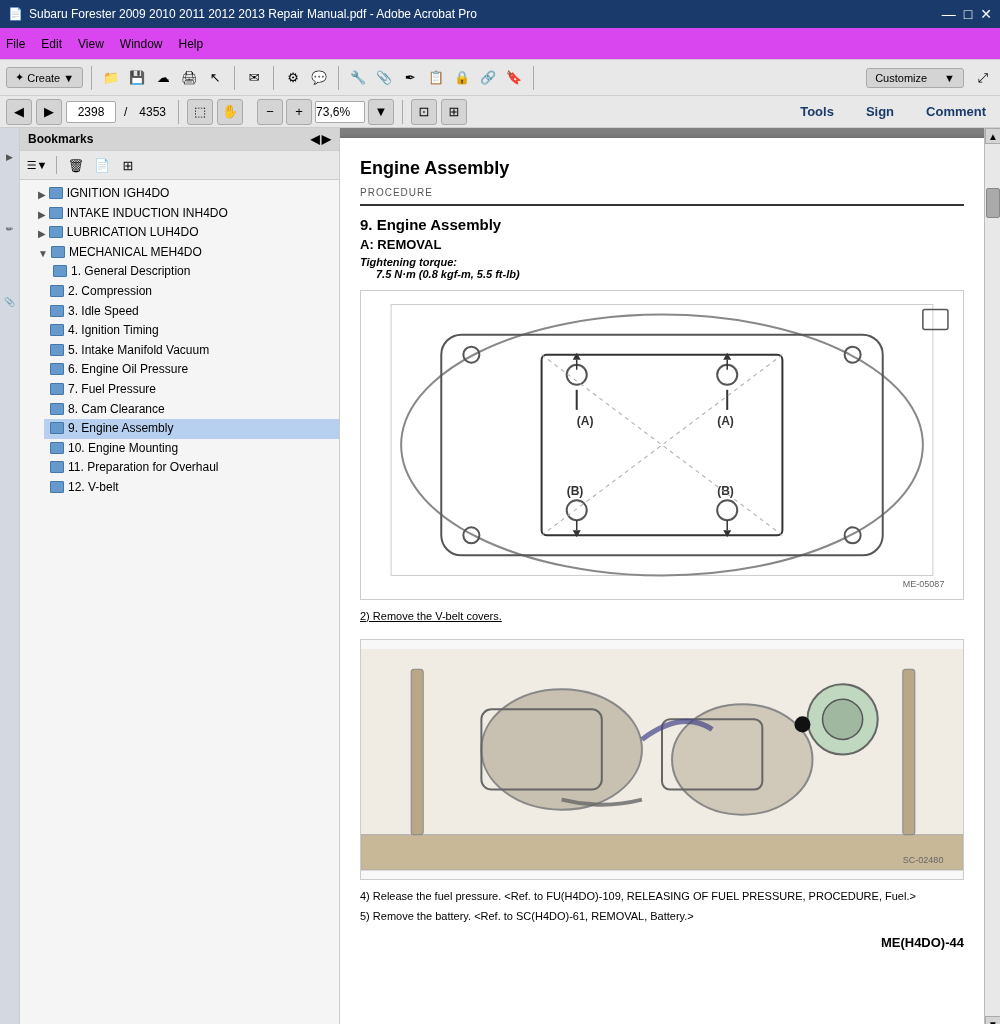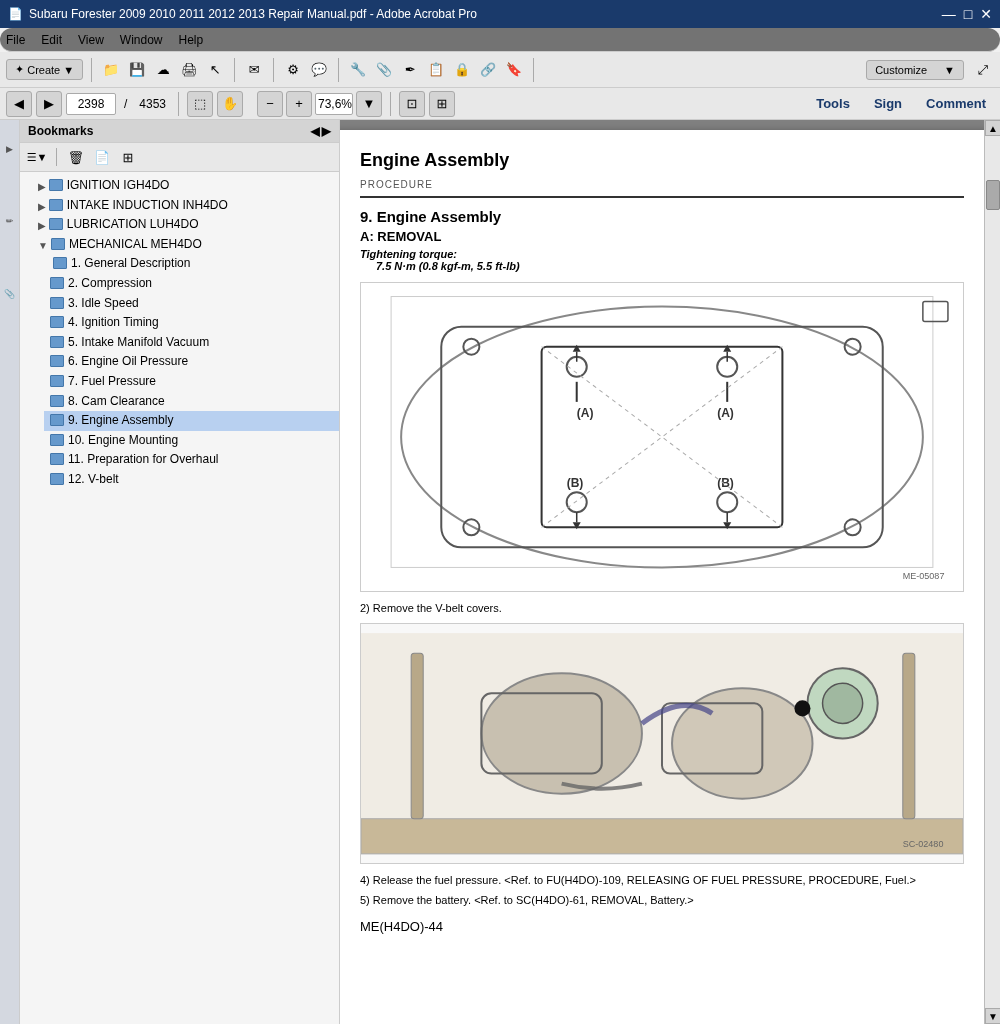--- a/index.html
+++ b/index.html
@@ -15,28 +15,27 @@
       padding: 0 8px;
       font-size: 12px;
       justify-content: space-between;
     }
     #title-bar-left { display: flex; align-items: center; gap: 6px; }
     #title-bar-right { display: flex; gap: 8px; }
     #title-bar-right span { cursor: pointer; font-size: 14px; }
 
     
     #menu-bar {
-      background: #737373;
-      height: 24px;
+      background: #d946ef;
+      height: 32px;
       display: flex;
       align-items: center;
       padding: 0 6px;
       gap: 16px;
       border-bottom: 1px solid #ccc;
-      border-radius: 12px;
     }
     #menu-bar span { font-size: 12px; cursor: pointer; }
 
     
     #toolbar {
       background: #e8e8e8;
       height: 36px;
       display: flex;
       align-items: center;
       padding: 0 6px;
@@ -76,22 +75,22 @@
       display: flex;
       align-items: center;
       padding: 0 6px;
       gap: 4px;
       border-bottom: 1px solid #ccc;
     }
     .nav-btn { width: 26px; height: 26px; display: flex; align-items: center; justify-content: center; cursor: pointer; border: 1px solid #aaa; border-radius: 3px; background: #d4d4d4; font-size: 13px; }
     .page-input { width: 50px; height: 22px; text-align: center; border: 1px solid #aaa; border-radius: 2px; font-size: 12px; }
     .page-total { font-size: 12px; padding: 0 4px; }
     .zoom-area { display: flex; align-items: center; gap: 3px; margin-left: 10px; }
-    .zoom-input { width: 38px; height: 22px; text-align: right; border: 1px solid #aaa; border-radius: 2px; font-size: 12px; }
-    .nav-tools { margin-left: auto; display: flex; gap: 8px; justify-content: center; }
+    .zoom-input { width: 50px; height: 22px; text-align: left; border: 1px solid #aaa; border-radius: 2px; font-size: 12px; }
+    .nav-tools { margin-left: auto; display: flex; gap: 16px; justify-content: center; }
     .nav-tool-btn { background: transparent; border: none; font-size: 13px; font-weight: bold; cursor: pointer; color: #1a3a6b; padding: 2px 8px; }
 
     
     #main { display: flex; height: calc(1024px - 28px - 24px - 36px - 32px); }
 
     
     #sidebar {
       width: 320px;
       background: #f5f5f5;
       border-right: 1px solid #ccc;
@@ -432,23 +431,23 @@
 
           <line x1="180" y1="60" x2="420" y2="240" stroke="#aaa" stroke-width="1" stroke-dasharray="4,4"></line>
           <line x1="420" y1="60" x2="180" y2="240" stroke="#aaa" stroke-width="1" stroke-dasharray="4,4"></line>
 
           <rect x="560" y="15" width="25" height="20" rx="2" fill="none" stroke="#555" stroke-width="1.5"></rect>
 
           <text x="540" y="292" font-size="9" fill="#666">ME-05087</text>
         </svg>
       </div>
 
-      <p class="doc-body" style="margin-top:6px;">2) Remove the V-belt covers.</p>
-
-      <div class="doc-figure" style="height:241px; margin-top:6px; background: #f8f8f8;">
+      <p class="doc-body" style="margin-top:6px;text-decoration:underline;">2) Remove the V-belt covers.</p>
+
+      <div class="doc-figure" style="height:241px; margin-top:14px; background: #f8f8f8;">
         <svg class="diagram-svg" width="100%" height="100%" viewBox="0 0 600 220">
 
           <rect x="0" y="0" width="600" height="220" fill="#f0ece4"></rect>
 
           <ellipse cx="200" cy="100" rx="80" ry="60" fill="#c8c0b0" stroke="#888" stroke-width="2"></ellipse>
           <ellipse cx="380" cy="110" rx="70" ry="55" fill="#d0c8b8" stroke="#888" stroke-width="2"></ellipse>
 
           <rect x="120" y="60" width="120" height="80" rx="10" fill="none" stroke="#666" stroke-width="2"></rect>
           <rect x="300" y="70" width="100" height="70" rx="8" fill="none" stroke="#666" stroke-width="2"></rect>
 
@@ -465,21 +464,21 @@
           <rect x="50" y="20" width="12" height="165" fill="#b8a888" stroke="#888" stroke-width="1" rx="3"></rect>
           <rect x="540" y="20" width="12" height="165" fill="#b8a888" stroke="#888" stroke-width="1" rx="3"></rect>
 
           <text x="540" y="213" font-size="9" fill="#666">SC-02480</text>
         </svg>
       </div>
 
       <p class="doc-body">4) Release the fuel pressure. &lt;Ref. to FU(H4DO)-109, RELEASING OF FUEL PRESSURE, PROCEDURE, Fuel.&gt;</p>
       <p class="doc-body">5) Remove the battery. &lt;Ref. to SC(H4DO)-61, REMOVAL, Battery.&gt;</p>
 
-      <div style="text-align:left; font-weight:normal; font-size:13px; margin-top:10px;">ME(H4DO)-44</div>
+      <div style="text-align:right; font-weight:bold; font-size:13px; margin-top:10px;">ME(H4DO)-44</div>
     </div>
   </div>
 
   <div id="right-scrollbar">
     <div class="scroll-btn">▲</div>
     <div class="scroll-track">
       <div class="scroll-thumb"></div>
     </div>
     <div class="scroll-btn">▼</div>
   </div>

